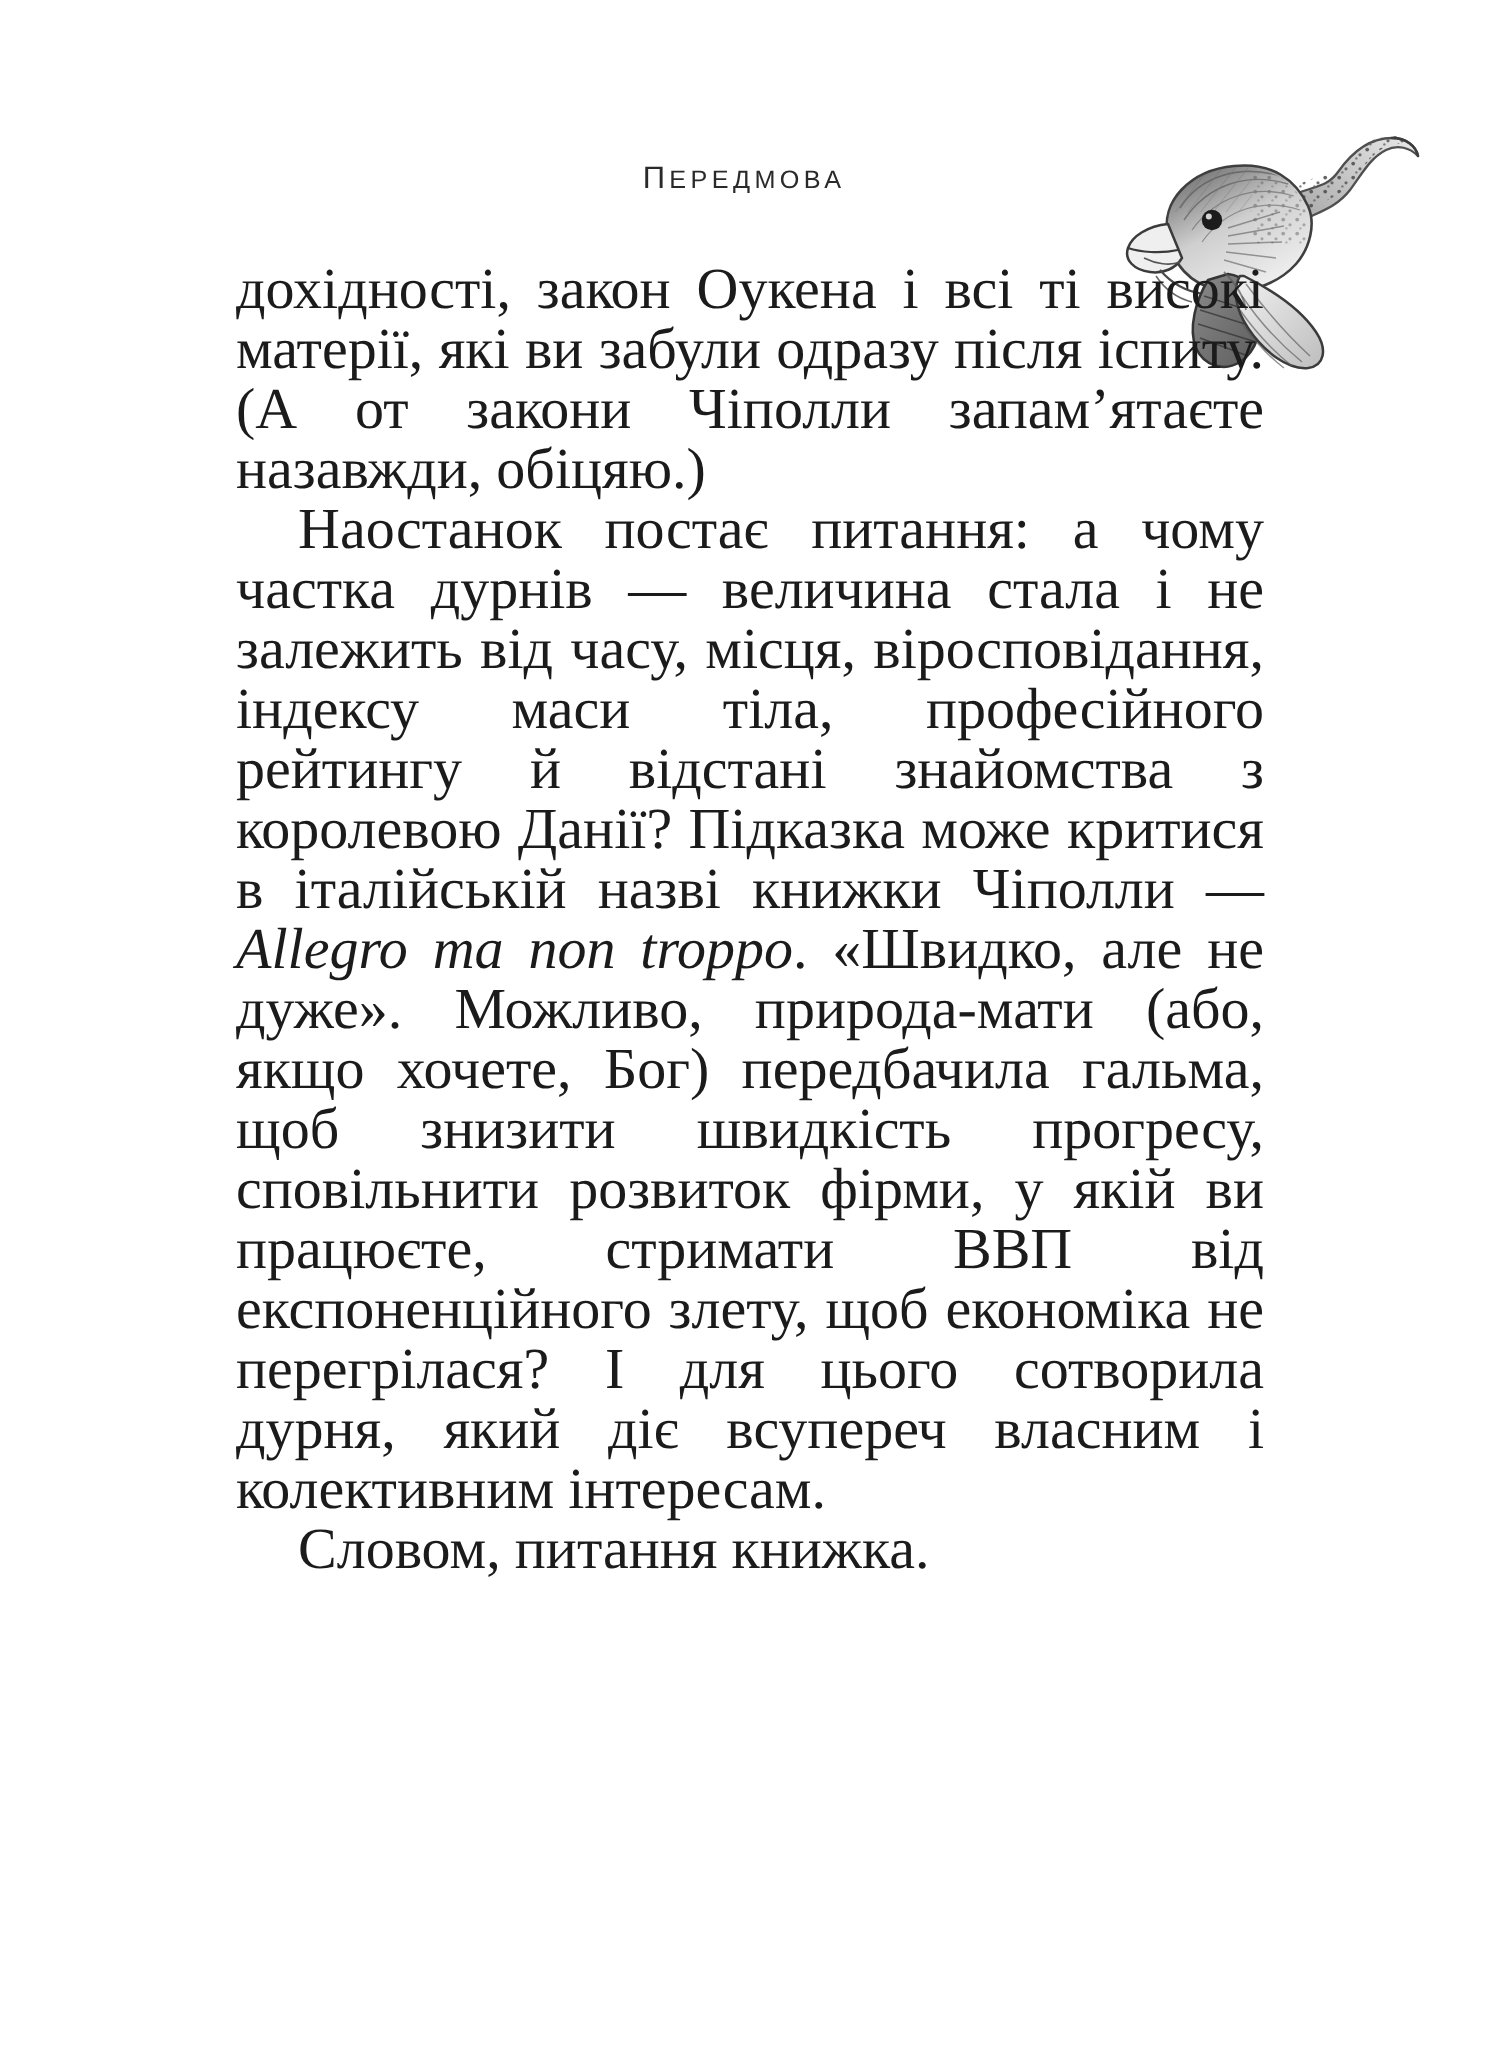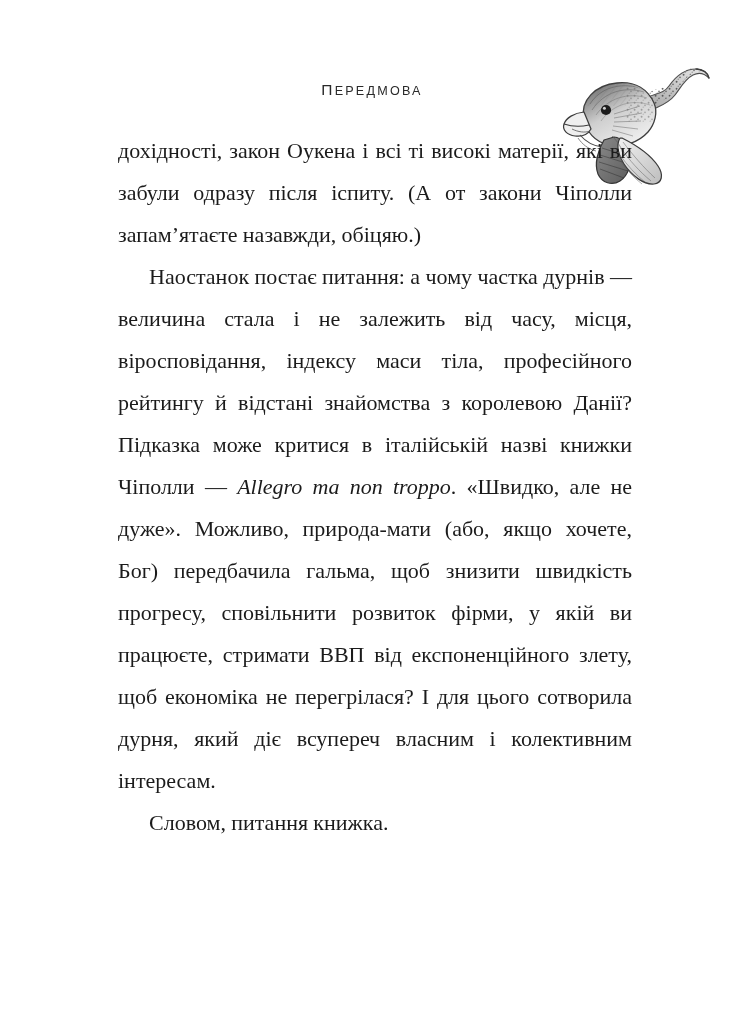--- a/index.html
+++ b/index.html
@@ -52,22 +52,22 @@
 
   
   .textblock {
     position: absolute;
     top: 130px;
     left: 118px;
     width: 514px;
   }
   p.para {
     margin: 0;
-    font-size: 22px;
-    line-height: 42px;
+    font-size: 29px;
+    line-height: 30px;
     text-align: justify;
     text-justify: inter-word;
     -webkit-hyphens: none;
     hyphens: none;
     word-spacing: -0.2px;
   }
   p.para.indent {
     text-indent: 31px;
   }
   p.para.nojust {

